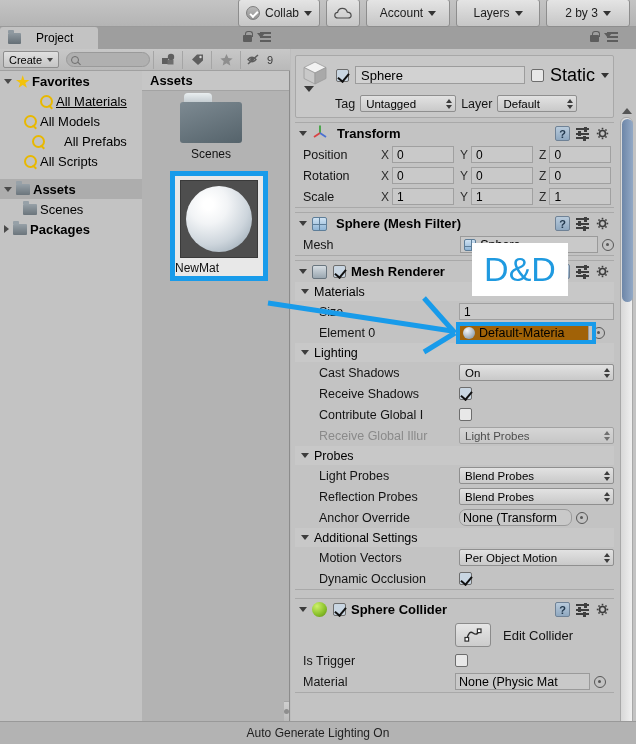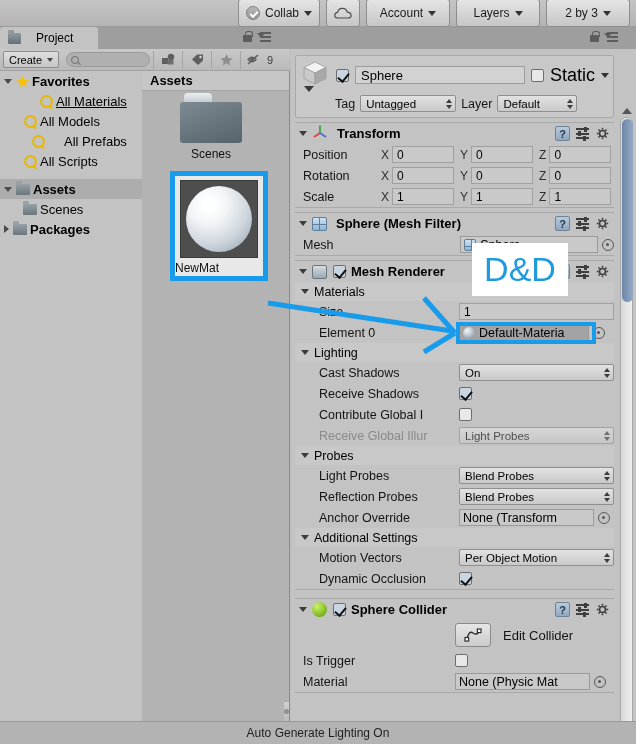--- a/index.html
+++ b/index.html
@@ -296,21 +296,21 @@
   .axis { font-size:12px; color:#2e2e2e; margin:0 3px 0 0; }
   .num-field {
     height:17px; background:#c9c9c9; border:1px solid #a0a0a0;
     font-size:12px; display:flex; align-items:center; padding-left:4px;
   }
   .obj-field {
     height:17px; background:#c9c9c9; border:1px solid #9a9a9a;
     font-size:12.5px; display:flex; align-items:center; gap:4px; padding-left:3px;
     overflow:hidden; white-space:nowrap; cursor:default;
   }
-  .obj-field.hl { background:#a3a3a3; }
+  .obj-field.hl { background:#a16207; }
   .dot-btn {
     width:12px; height:12px; border-radius:50%; border:1.5px solid #575757;
     position:relative; flex:0 0 auto; margin-left:4px; cursor:default;
   }
   .dot-btn::after {
     content:""; position:absolute; left:3px; top:3px; width:3px; height:3px;
     border-radius:50%; background:#575757;
   }
   .sub-head {
     height:19px; display:flex; align-items:center; gap:5px; padding-left:6px;
@@ -800,21 +800,21 @@
           <span class="popup" style="width:155px;">
             <span>Blend Probes</span>
             <span class="updown">
                 <i></i>
                 <i></i>
               </span>
           </span>
         </div>
         <div class="row" style="padding-left:24px;">
           <span class="row-lbl" style="width:140px;">Anchor Override</span>
-          <span class="obj-field" style="width:135px;">None (Transform</span>
+          <span class="obj-field" style="width:113px;border-radius:7px;">None (Transform</span>
           <span class="dot-btn"></span>
         </div>
 
         <div class="sub-head">
           <span class="tri-s"></span>
           <span>Additional Settings</span>
         </div>
         <div class="row" style="padding-left:24px;">
           <span class="row-lbl" style="width:140px;">Motion Vectors</span>
           <span class="popup" style="width:155px;">

